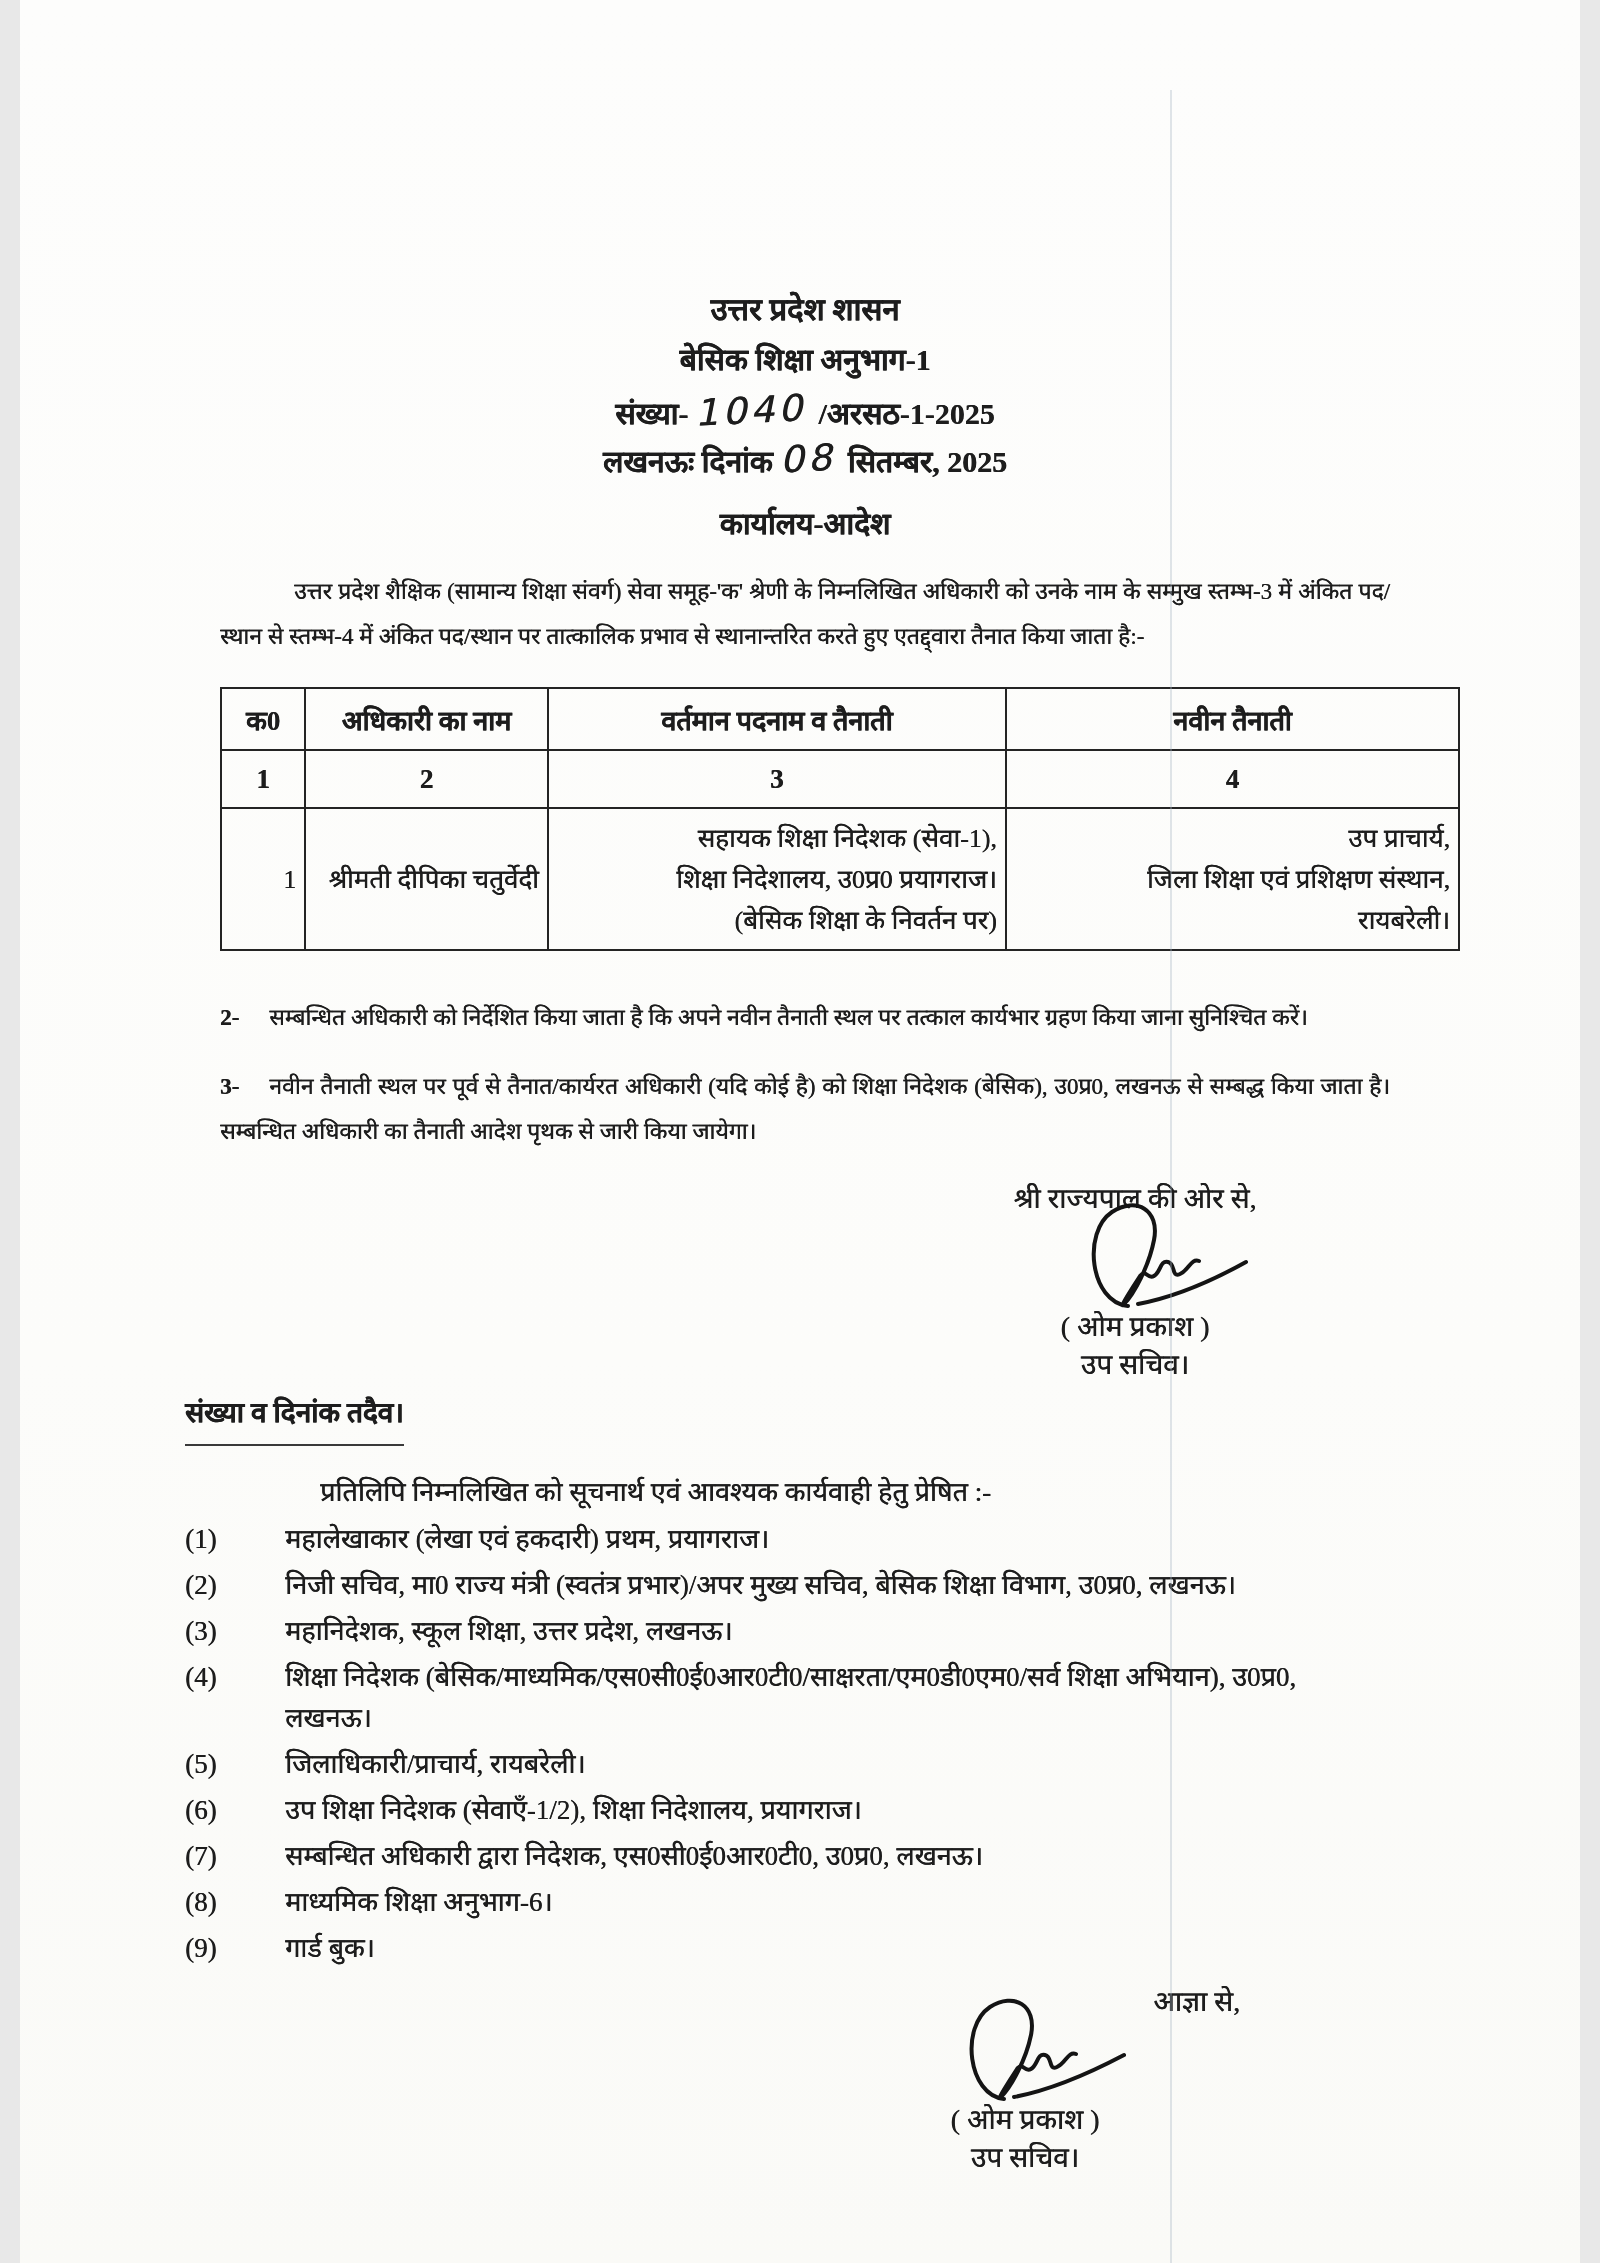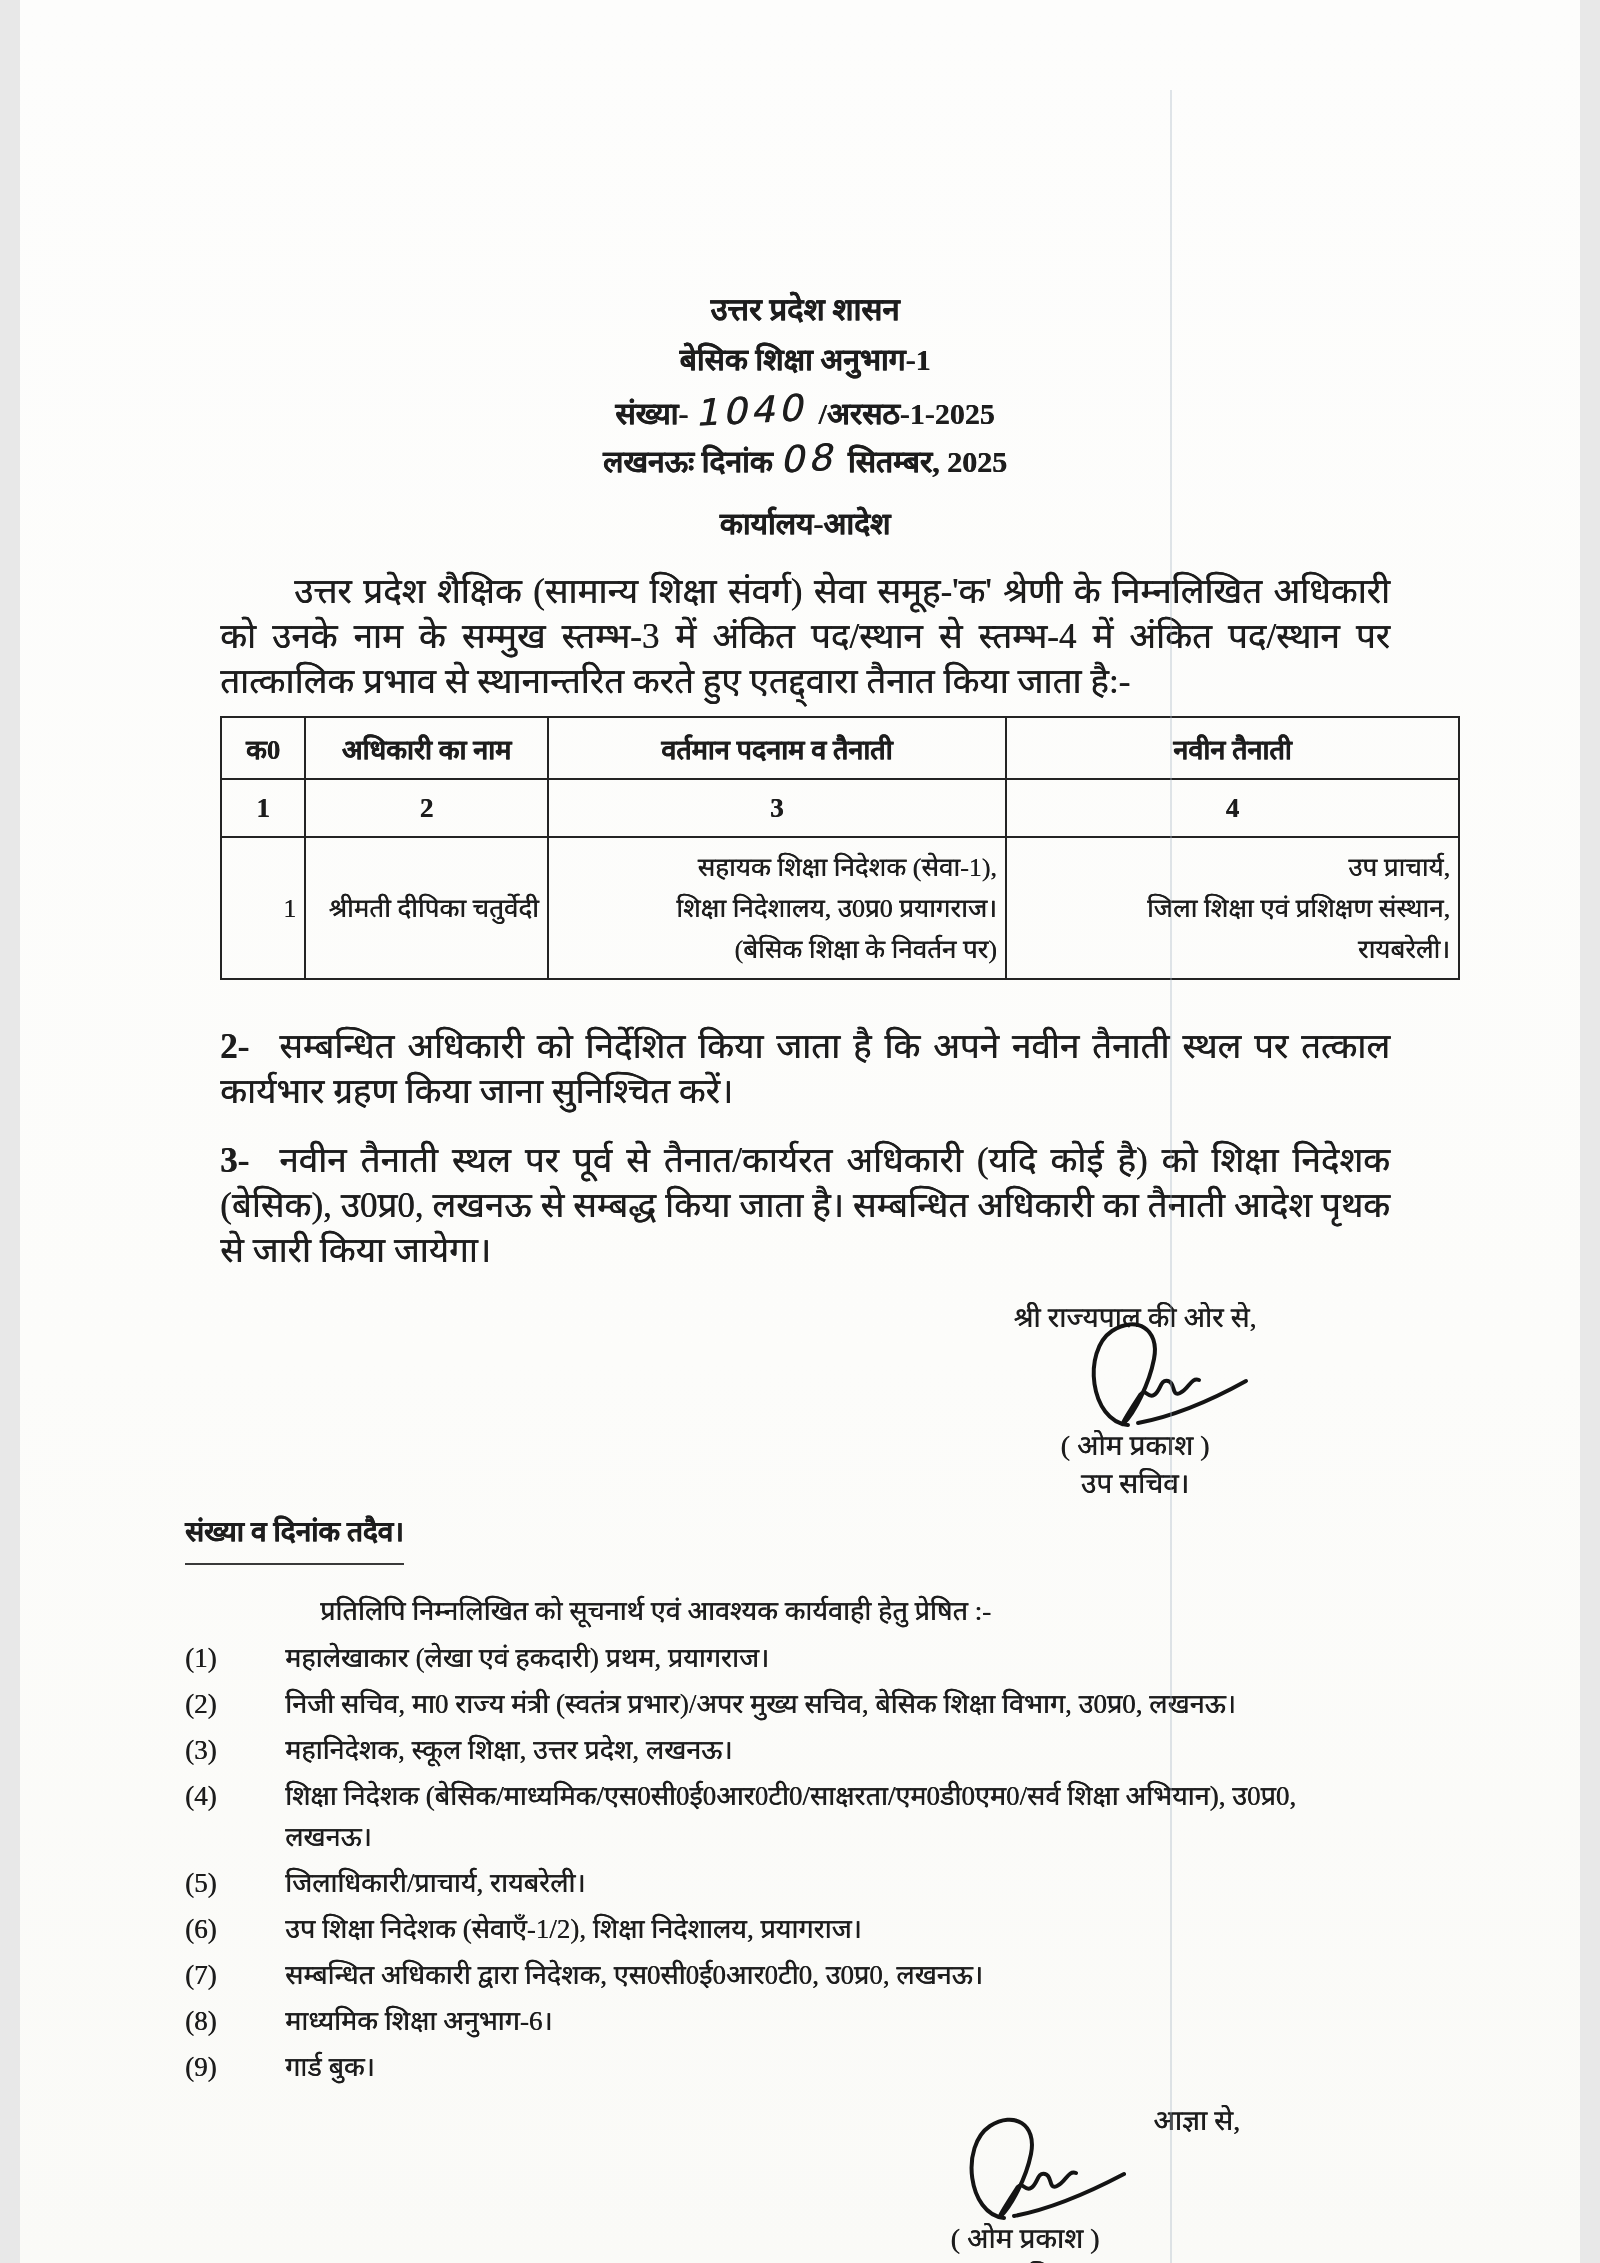--- a/index.html
+++ b/index.html
@@ -31,30 +31,30 @@
     display:inline-block;
     font-family:"DejaVu Sans",sans-serif;
     font-weight:normal;
     font-size:37px;
     letter-spacing:4px;
     transform:skewX(-14deg) rotate(-3deg);
     margin:0 10px;
     position:relative; top:-1px;
   }
   
-  .para{ font-size:35px; line-height:45px; text-align:justify; margin:0; }
+  .para{ font-size:23px; line-height:45px; text-align:justify; margin:0; }
   .para1{ margin-top:26px; text-indent:74px; }
   .pnum{ display:inline-block; margin-right:30px; font-weight:bold; }
   .para2{ margin-top:44px; }
   .para3{ margin-top:24px; }
   
   table.order{
     border-collapse:collapse;
     width:1240px;
-    margin:12px 0 0 0;
+    margin:28px 0 0 0;
     table-layout:fixed;
   }
   table.order th, table.order td{
     border:2.5px solid #242424;
     text-align:center;
     vertical-align:middle;
     padding:6px 8px;
     font-size:26px;
   }
   table.order th{ font-weight:bold; font-size:27px; height:48px; }

